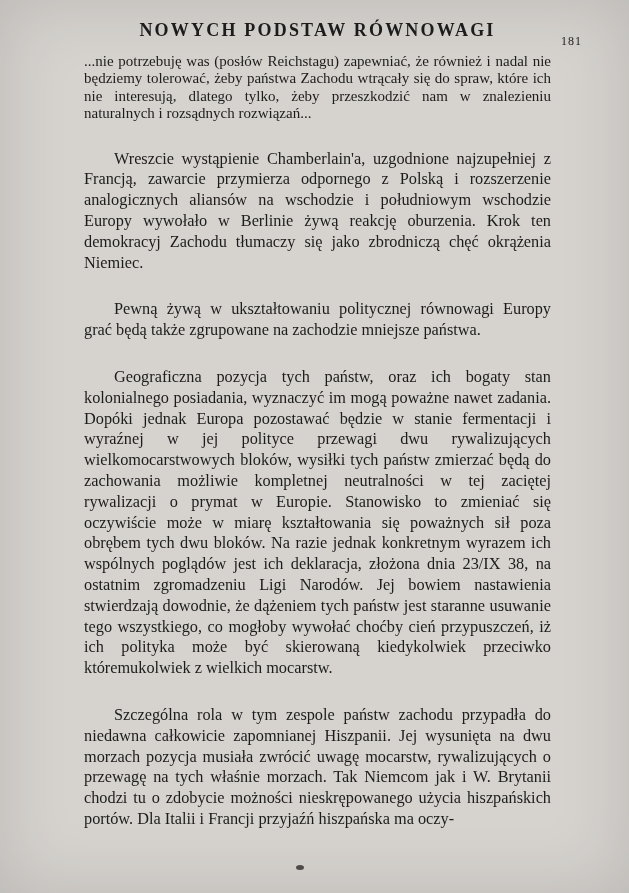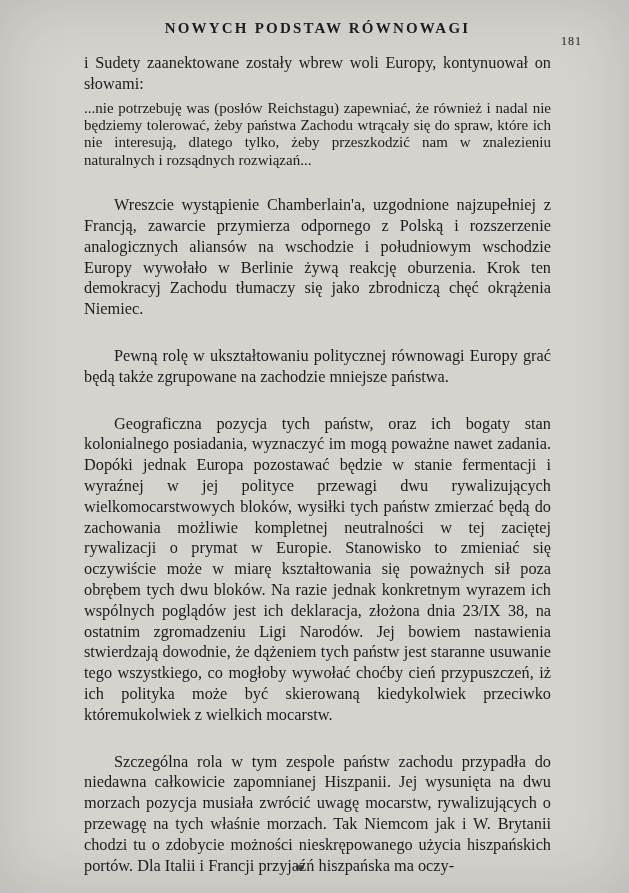--- a/index.html
+++ b/index.html
@@ -25,21 +25,21 @@
   .header {
     position: relative;
     height: 20px;
     margin-bottom: 13px;
   }
   .running-title {
     position: absolute;
     left: 0;
     right: 0;
     text-align: center;
-    font-size: 15px;
+    font-size: 18px;
     font-weight: bold;
     letter-spacing: 2.2px;
     white-space: nowrap;
   }
   .page-number {
     position: absolute;
     right: -31px;
     top: 14px;
     font-size: 12px;
     letter-spacing: 1px;
@@ -74,27 +74,26 @@
 </head>
 <body style="background: rgb(214, 211, 207); color: rgb(28, 28, 28);">
 
 <div class="page">
 
   <div class="header">
     <span class="running-title">NOWYCH PODSTAW RÓWNOWAGI</span>
     <span class="page-number">181</span>
   </div>
 
-  <p class="body-para">i Sudety zaanektowane zostały wbrew woli Europy, kontynuował on słowami:</p>
 
   <p class="quote-para">...nie potrzebuję was (posłów Reichstagu) zapewniać, że również i nadal nie będziemy tolerować, żeby państwa Zachodu wtrącały się do spraw, które ich nie interesują, dlatego tylko, żeby przeszkodzić nam w znalezieniu naturalnych i rozsądnych rozwiązań...</p>
 
   <p class="body-para indented">Wreszcie wystąpienie Chamberlain'a, uzgodnione najzupełniej z Francją, zawarcie przymierza odpornego z Polską i rozszerzenie analogicznych aliansów na wschodzie i południowym wschodzie Europy wywołało w Berlinie żywą reakcję oburzenia. Krok ten demokracyj Zachodu tłumaczy się jako zbrodniczą chęć okrążenia Niemiec.</p>
 
-  <p class="body-para indented">Pewną rolę w ukształtowaniu politycznej równowagi Europy grać będą także zgrupowane na zachodzie mniejsze państwa.</p>
+  <p class="body-para indented">Pewną żywą w ukształtowaniu politycznej równowagi Europy grać będą także zgrupowane na zachodzie mniejsze państwa.</p>
 
   <p class="body-para indented">Geograficzna pozycja tych państw, oraz ich bogaty stan kolonialnego posiadania, wyznaczyć im mogą poważne nawet zadania. Dopóki jednak Europa pozostawać będzie w stanie fermentacji i wyraźnej w jej polityce przewagi dwu rywalizujących wielkomocarstwowych bloków, wysiłki tych państw zmierzać będą do zachowania możliwie kompletnej neutralności w tej zaciętej rywalizacji o prymat w Europie. Stanowisko to zmieniać się oczywiście może w miarę kształtowania się poważnych sił poza obrębem tych dwu bloków. Na razie jednak konkretnym wyrazem ich wspólnych poglądów jest ich deklaracja, złożona dnia 23/IX 38, na ostatnim zgromadzeniu Ligi Narodów. Jej bowiem nastawienia stwierdzają dowodnie, że dążeniem tych państw jest staranne usuwanie tego wszystkiego, co mogłoby wywołać choćby cień przypuszczeń, iż ich polityka może być skierowaną kiedykolwiek przeciwko któremukolwiek z wielkich mocarstw.</p>
 
   <p class="body-para indented">Szczególna rola w tym zespole państw zachodu przypadła do niedawna całkowicie zapomnianej Hiszpanii. Jej wysunięta na dwu morzach pozycja musiała zwrócić uwagę mocarstw, rywalizujących o przewagę na tych właśnie morzach. Tak Niemcom jak i W. Brytanii chodzi tu o zdobycie możności nieskrępowanego użycia hiszpańskich portów. Dla Italii i Francji przyjaźń hiszpańska ma oczy-</p>
 
   <div class="speck"></div>
 
 </div>
 
 </body></html>

